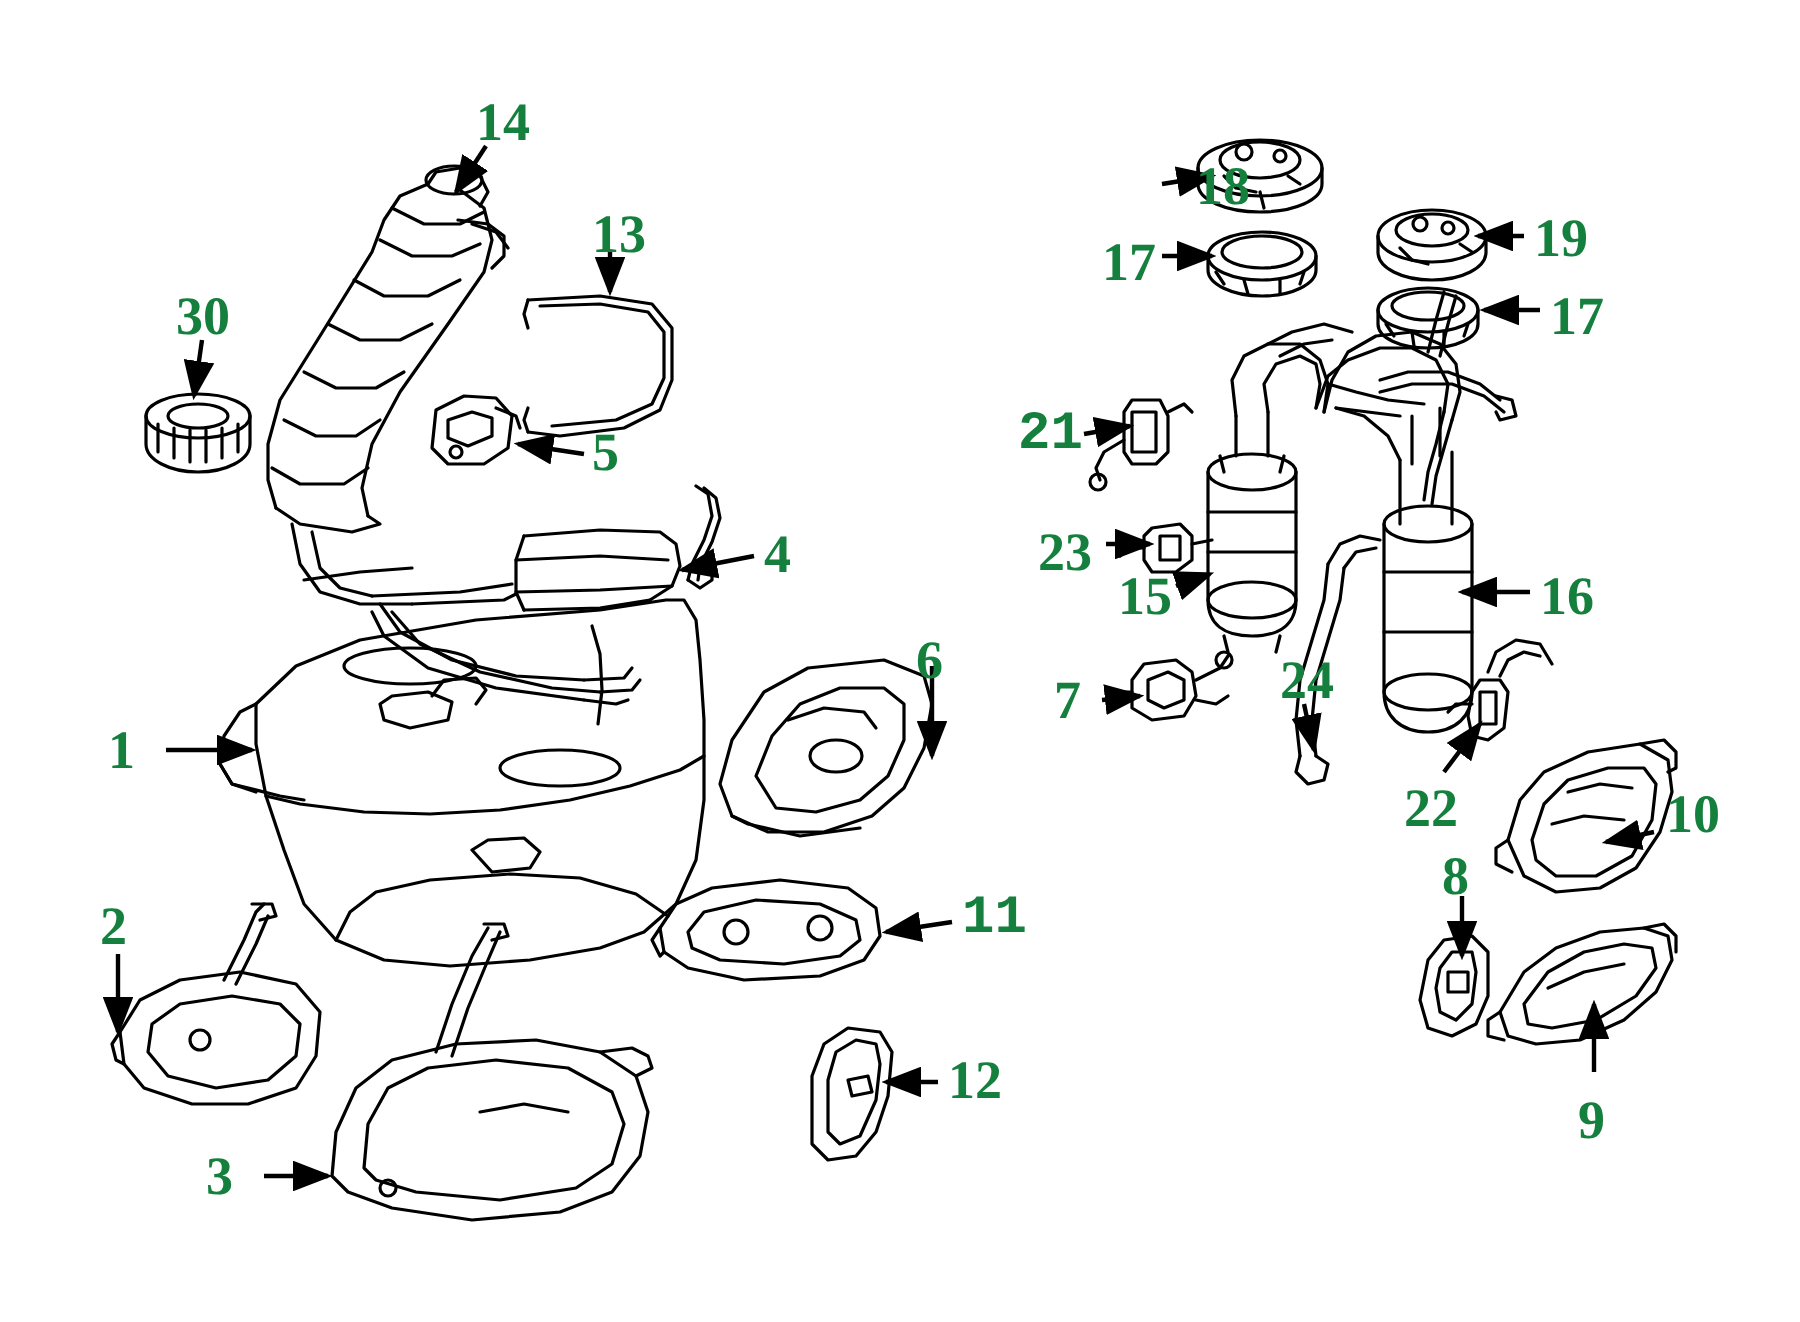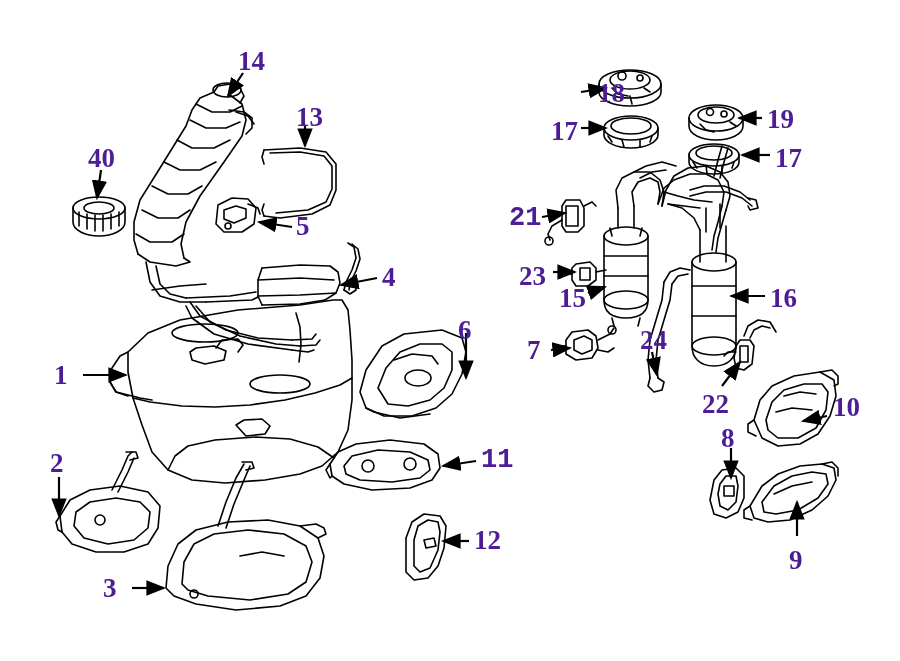--- a/index.html
+++ b/index.html
@@ -20,21 +20,21 @@
     left: 0;
     top: 0;
     width: 900px;
     height: 661px;
   }
   .callout {
     position: absolute;
     font-family: "Liberation Serif", serif;
     font-weight: bold;
     font-size: 27px;
-    color: #4c1d95;
+    color: #15803d;
     line-height: 1;
     white-space: nowrap;
     user-select: none;
   }
 </style>
 </head>
 <body>
 
 <div id="page">
 
@@ -348,20 +348,20 @@
       <div class="callout" style="left: 481px; top: 447px; font-family: Liberation Mono, monospace;">11</div>
       <div class="callout" style="left: 474px; top: 527px; text-align: center;">12</div>
       <div class="callout" style="left: 296px; top: 104px;">13</div>
       <div class="callout" style="left: 238px; top: 48px;">14</div>
       <div class="callout" style="left: 559px; top: 285px;">15</div>
       <div class="callout" style="left: 770px; top: 285px;">16</div>
       <div class="callout" style="left: 551px; top: 118px;">17</div>
       <div class="callout" style="left: 775px; top: 145px;">17</div>
       <div class="callout" style="left: 551px; top: 80px; margin-left: 47px;">18</div>
       <div class="callout" style="left: 767px; top: 106px;">19</div>
-      <div class="callout" style="left: 88px; top: 145px;">40</div>
+      <div class="callout" style="left: 88px; top: 145px;">30</div>
       <div class="callout" style="left: 509px; top: 205px; font-family: Liberation Mono, monospace;">21</div>
       <div class="callout" style="left: 702px; top: 391px;">22</div>
       <div class="callout" style="left: 519px; top: 263px;">23</div>
       <div class="callout" style="left: 640px; top: 327px;">24</div>
     </div>
 
 </div>
 
 </body></html>

